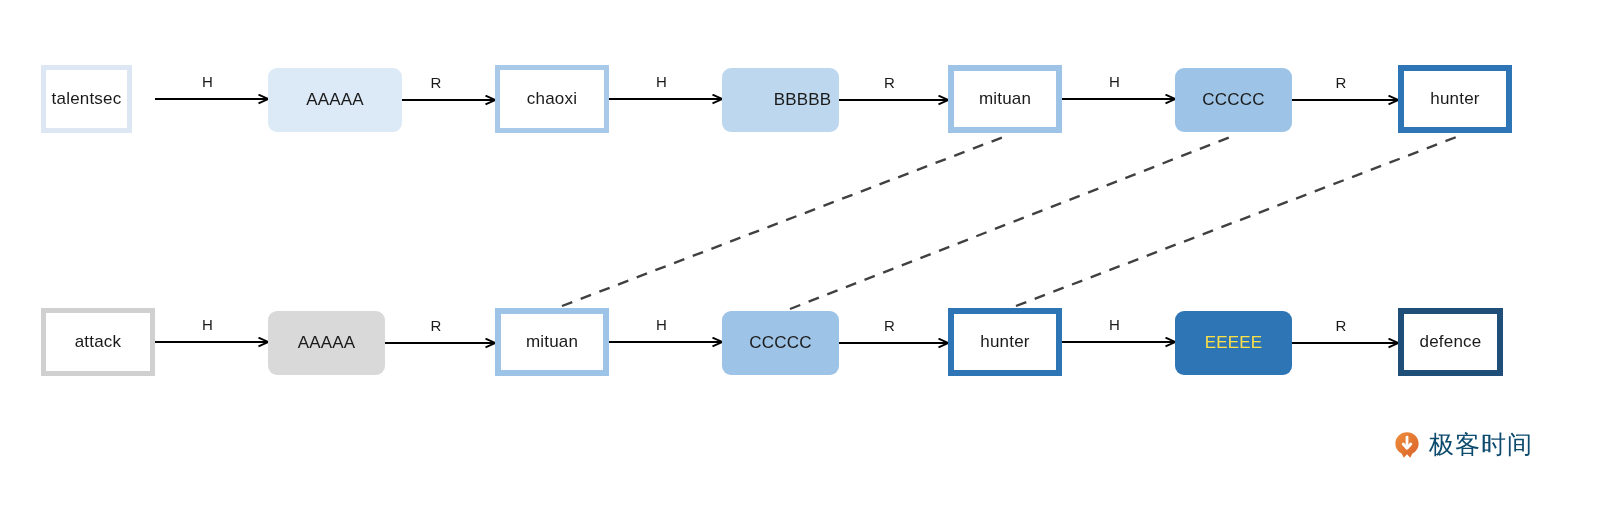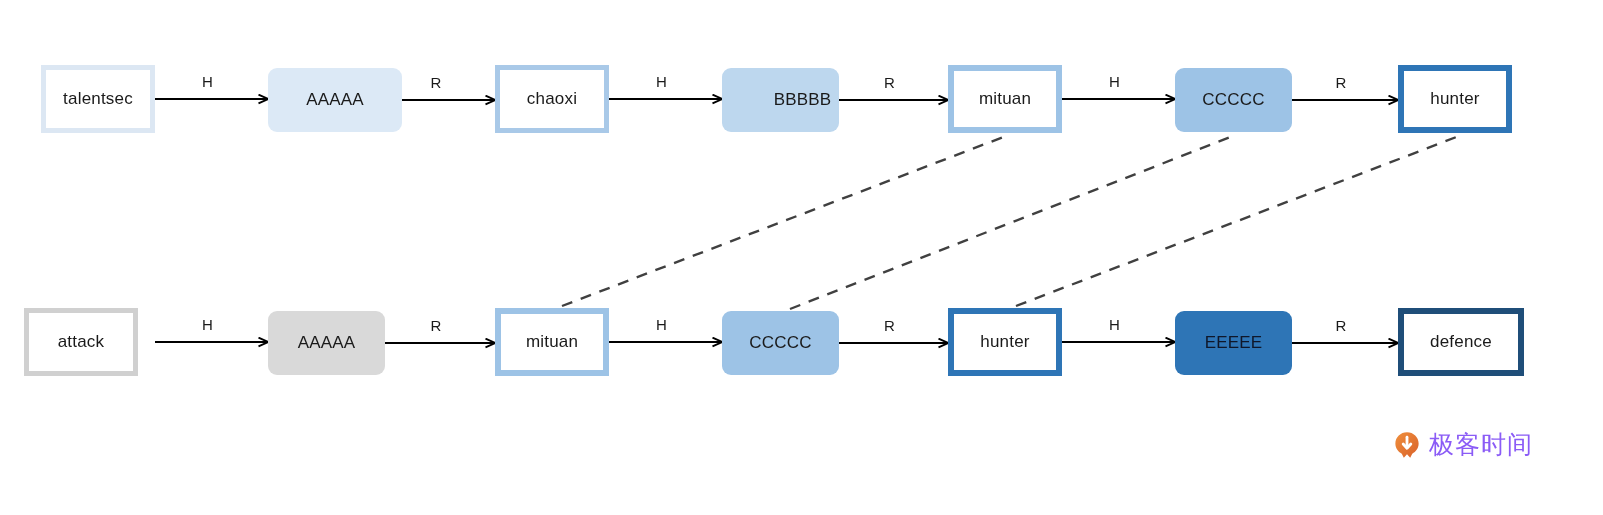--- a/index.html
+++ b/index.html
@@ -99,34 +99,34 @@
         <line x1="1292" y1="343" x2="1398" y2="343" stroke="#000000" stroke-width="2" marker-end="url(#arrowOpen)"></line>
       </g>
     <g id="dashed-edges">
         <line x1="562" y1="306" x2="1006" y2="136" stroke="#404040" stroke-width="2.4" stroke-dasharray="11 9"></line>
         <line x1="790" y1="309" x2="1233" y2="136" stroke="#404040" stroke-width="2.4" stroke-dasharray="11 9"></line>
         <line x1="1016" y1="306" x2="1459" y2="136" stroke="#404040" stroke-width="2.4" stroke-dasharray="11 9"></line>
       </g>
   </svg>
 
   <div id="nodes-layer">
-      <div class="node outline" style="left: 41px; top: 65px; width: 114px; height: 68px; border-color: rgb(220, 231, 243); border-width: 5px;">talentsec</div>
+      <div class="node outline" style="left: 41px; top: 65px; width: 91px; height: 68px; border-color: rgb(220, 231, 243); border-width: 5px;">talentsec</div>
       <div class="node filled" style="left: 268px; top: 68px; width: 134px; height: 64px; background: rgb(220, 233, 246);">AAAAA</div>
       <div class="node outline" style="left: 495px; top: 65px; width: 114px; height: 68px; border-color: rgb(169, 201, 232); border-width: 5px;">chaoxi</div>
       <div class="node filled" style="left: 722px; top: 68px; width: 117px; height: 64px; background: rgb(189, 215, 238); padding-left: 44px;">BBBBB</div>
       <div class="node outline" style="left: 948px; top: 65px; width: 114px; height: 68px; border-color: rgb(157, 195, 230); border-width: 6px;">mituan</div>
       <div class="node filled" style="left: 1175px; top: 68px; width: 117px; height: 64px; background: rgb(157, 195, 230);">CCCCC</div>
       <div class="node outline" style="left: 1398px; top: 65px; width: 114px; height: 68px; border-color: rgb(46, 117, 182); border-width: 6px;">hunter</div>
-      <div class="node outline" style="left: 24px; top: 308px; width: 114px; height: 68px; border-color: rgb(208, 208, 208); border-width: 5px;">attack</div>
+      <div class="node outline" style="left: 41px; top: 308px; width: 114px; height: 68px; border-color: rgb(208, 208, 208); border-width: 5px;">attack</div>
       <div class="node filled" style="left: 268px; top: 311px; width: 117px; height: 64px; background: rgb(217, 217, 217);">AAAAA</div>
       <div class="node outline" style="left: 495px; top: 308px; width: 114px; height: 68px; border-color: rgb(157, 195, 230); border-width: 6px;">mituan</div>
       <div class="node filled" style="left: 722px; top: 311px; width: 117px; height: 64px; background: rgb(157, 195, 230);">CCCCC</div>
       <div class="node outline" style="left: 948px; top: 308px; width: 114px; height: 68px; border-color: rgb(46, 117, 182); border-width: 6px;">hunter</div>
-      <div class="node filled" style="left: 1175px; top: 311px; width: 117px; height: 64px; background: rgb(46, 117, 182); color: #0f172a;">EEEEE</div>
-      <div class="node outline" style="left: 1398px; top: 308px; width: 126px; height: 68px; border-color: rgb(31, 78, 121); border-width: 6px;">defence</div>
+      <div class="node filled" style="left: 1175px; top: 311px; width: 117px; height: 64px; background: rgb(46, 117, 182); color: #fde047;">EEEEE</div>
+      <div class="node outline" style="left: 1398px; top: 308px; width: 105px; height: 68px; border-color: rgb(31, 78, 121); border-width: 6px;">defence</div>
     </div>
   <div id="labels-layer">
       <div class="edge-label" style="left: 207.5px; top: 90px;">H</div>
       <div class="edge-label" style="left: 436px; top: 91px;">R</div>
       <div class="edge-label" style="left: 661.5px; top: 90px;">H</div>
       <div class="edge-label" style="left: 889.5px; top: 91px;">R</div>
       <div class="edge-label" style="left: 1114.5px; top: 90px;">H</div>
       <div class="edge-label" style="left: 1341px; top: 91px;">R</div>
       <div class="edge-label" style="left: 207.5px; top: 333px;">H</div>
       <div class="edge-label" style="left: 436px; top: 334px;">R</div>
@@ -145,16 +145,16 @@
             <stop offset="1" stop-color="#d9612a"></stop>
           </linearGradient>
         </defs>
         <path d="M16 2.5 C22.9 2.5 28.4 7.8 28.4 14.4 C28.4 19.2 25.6 23.3 21.6 25.2
                  L19.4 29.6 L16 25.9 L12.6 29.6 L10.4 25.2 C6.4 23.3 3.6 19.2 3.6 14.4
                  C3.6 7.8 9.1 2.5 16 2.5 Z" fill="url(#wmg)"></path>
         <path d="M16 7.6 L16 18.6" stroke="#ffffff" stroke-width="3" stroke-linecap="round" fill="none"></path>
         <path d="M11.9 14.9 L16 19.4 L20.1 14.9" stroke="#ffffff" stroke-width="3" stroke-linecap="round" stroke-linejoin="round" fill="none"></path>
       </svg>
     </span>
-    <span class="wm-text" style="color: #8b5cf6;">极客时间</span>
+    <span class="wm-text" style="color: #0c4a6e;">极客时间</span>
   </div>
 
 </div>
 
 </body></html>

